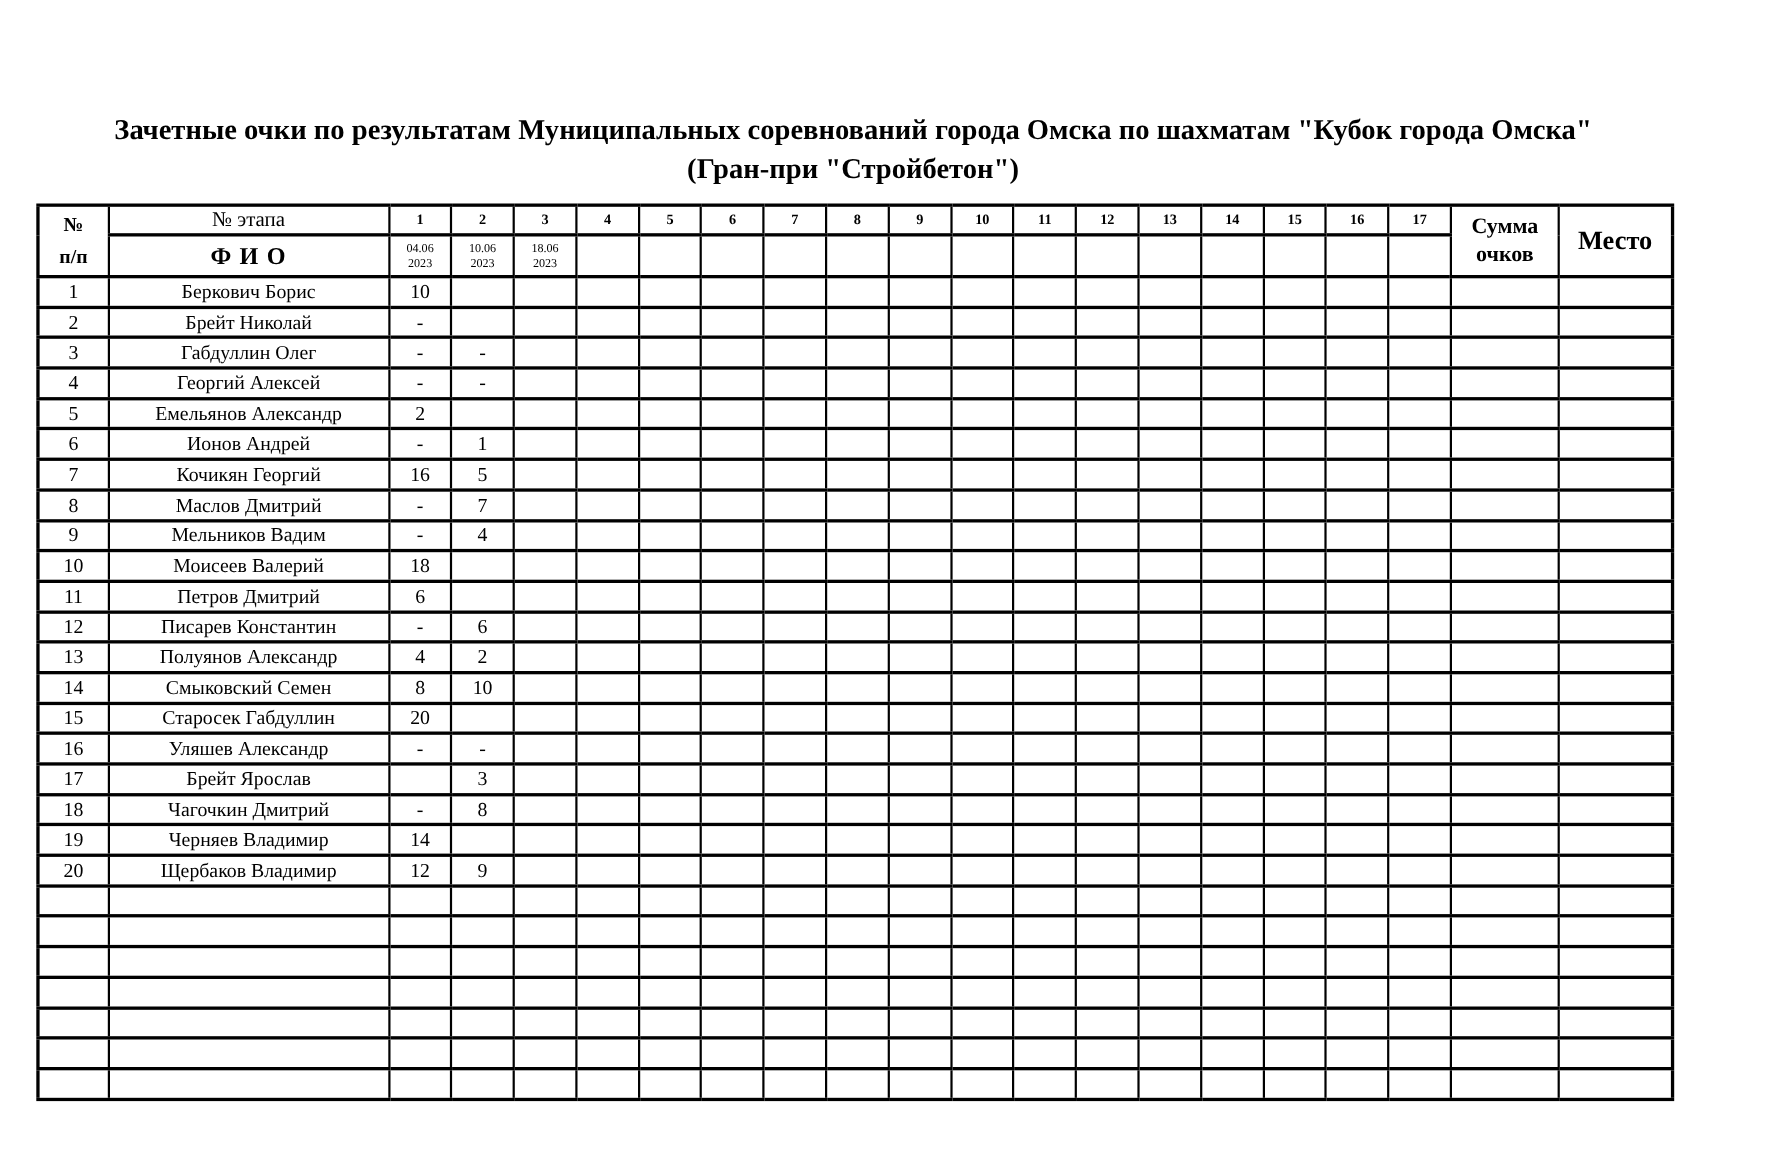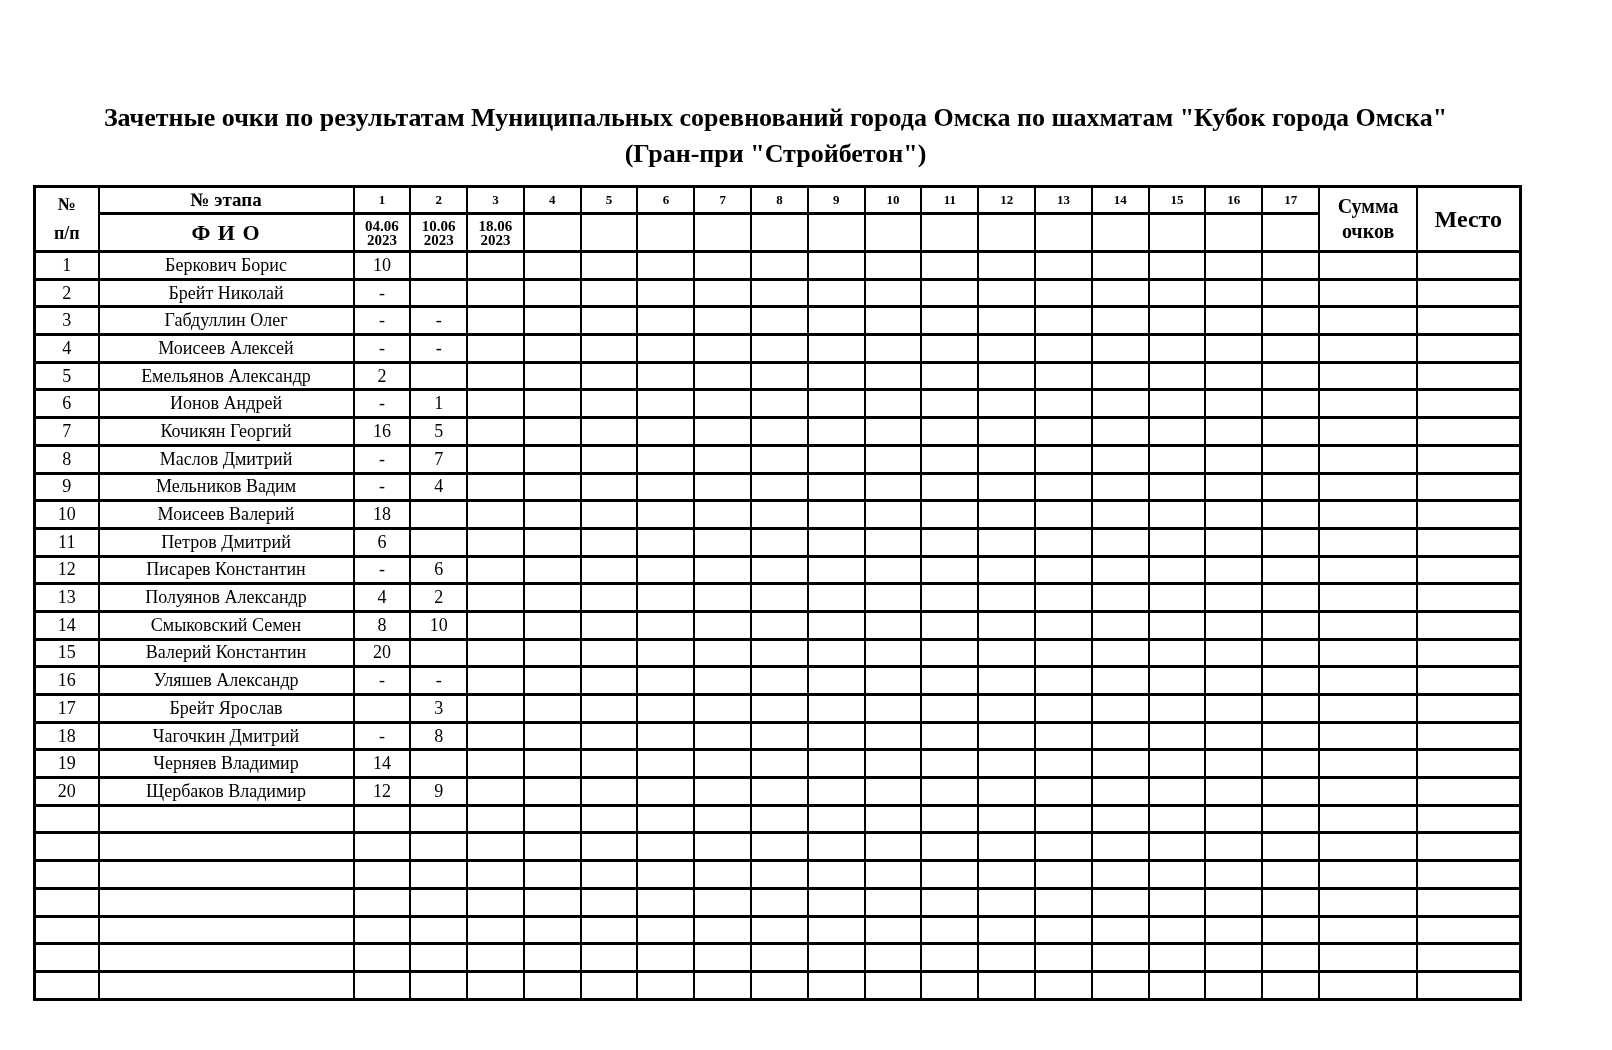--- a/index.html
+++ b/index.html
@@ -24,26 +24,26 @@
   .score-table th, .score-table td {
     border: 2px solid #000;
     border-top-width: 3px; border-bottom-width: 3px;
     padding: 0; overflow: hidden;
     text-align: center; vertical-align: middle;
   }
   #header-row-1 { height: 27px; }
   #header-row-2 { height: 38px; }
   .score-table tbody tr { height: 27.7px; }
   .hdr-num   { font-size: 18px; font-weight: bold; white-space: pre-line; line-height: 29px; }
-  .hdr-stage { font-size: 19px; font-weight: bold; }
+  .hdr-stage { font-size: 19px; font-weight: normal; }
   .hdr-fio   { font-size: 22px; font-weight: bold; letter-spacing: 1px; }
   .hdr-sum   { font-size: 20px; font-weight: bold; line-height: 25px; border-radius: 26px; }
   .hdr-place { font-size: 24px; font-weight: bold; }
   .stage-num  { font-size: 13px; font-weight: bold; }
-  .stage-date { font-size: 15px; font-weight: bold; white-space: pre-line; line-height: 14px; }
+  .stage-date { font-size: 11px; font-weight: normal; white-space: pre-line; line-height: 14px; }
   .cell-no    { font-size: 18px; }
   .cell-name  { font-size: 18px; text-align: left; padding-left: 5px; white-space: nowrap; }
   .cell-score { font-size: 18px; }
   .cell-sum, .cell-place { font-size: 18px; }
 </style>
 </head>
 <body>
 
 <div class="page">
   <div class="title">Зачетные очки по результатам Муниципальных соревнований города Омска по шахматам "Кубок города Омска" (Гран-при "Стройбетон")</div>
@@ -188,21 +188,21 @@
           <td class="cell-score"></td>
           <td class="cell-score"></td>
           <td class="cell-score"></td>
           <td class="cell-score"></td>
           <td class="cell-score"></td>
           <td class="cell-sum"></td>
           <td class="cell-place"></td>
         </tr>
         <tr>
           <td class="cell-no">4</td>
-          <td class="cell-name">Моисеев Алексей</td>
+          <td class="cell-name">Георгий Алексей</td>
           <td class="cell-score">-</td>
           <td class="cell-score">-</td>
           <td class="cell-score"></td>
           <td class="cell-score"></td>
           <td class="cell-score"></td>
           <td class="cell-score"></td>
           <td class="cell-score"></td>
           <td class="cell-score"></td>
           <td class="cell-score"></td>
           <td class="cell-score"></td>
@@ -441,21 +441,21 @@
           <td class="cell-score"></td>
           <td class="cell-score"></td>
           <td class="cell-score"></td>
           <td class="cell-score"></td>
           <td class="cell-score"></td>
           <td class="cell-sum"></td>
           <td class="cell-place"></td>
         </tr>
         <tr>
           <td class="cell-no">15</td>
-          <td class="cell-name">Валерий Константин</td>
+          <td class="cell-name">Старосек Габдуллин</td>
           <td class="cell-score">20</td>
           <td class="cell-score"></td>
           <td class="cell-score"></td>
           <td class="cell-score"></td>
           <td class="cell-score"></td>
           <td class="cell-score"></td>
           <td class="cell-score"></td>
           <td class="cell-score"></td>
           <td class="cell-score"></td>
           <td class="cell-score"></td>

